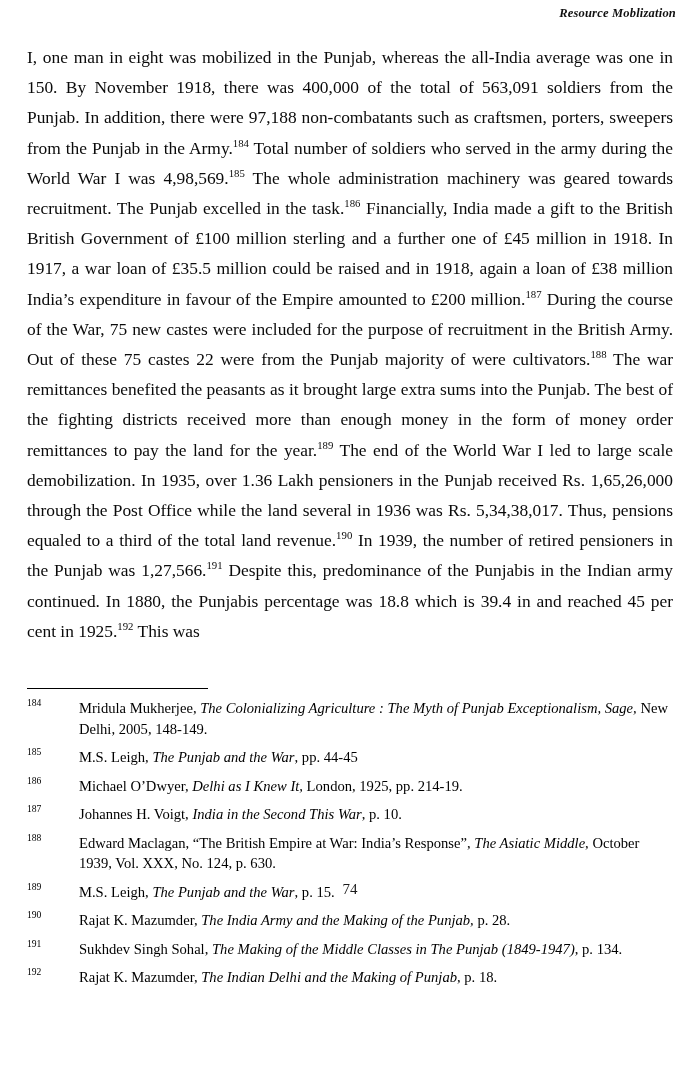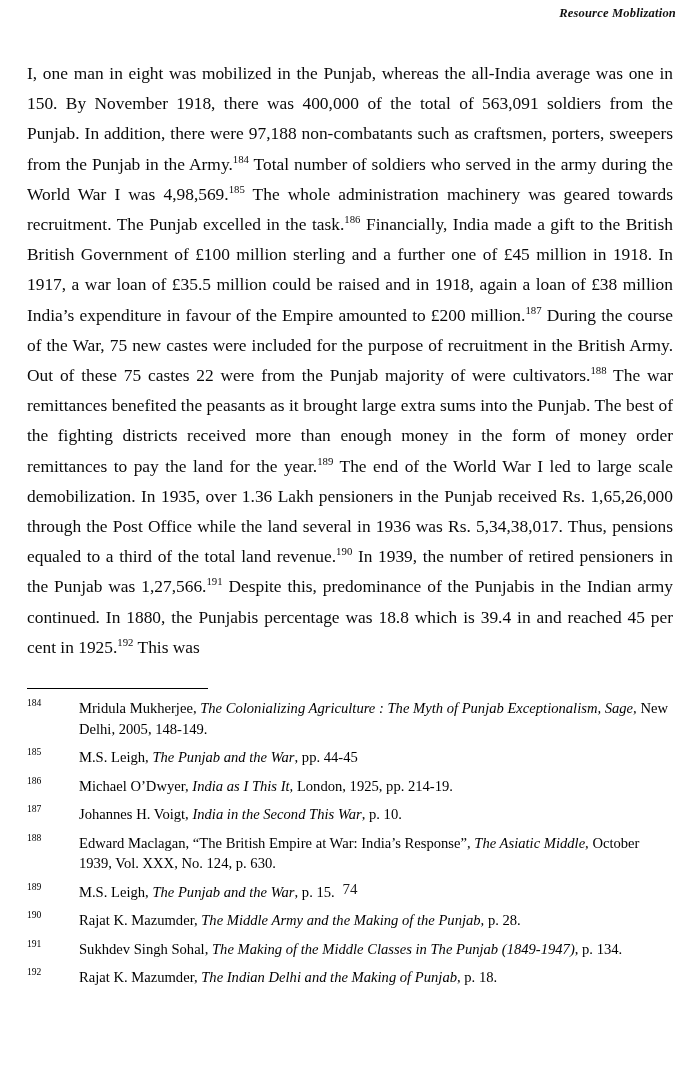--- a/index.html
+++ b/index.html
@@ -27,21 +27,21 @@
     right: 24px;
     font-family: "Liberation Serif", "DejaVu Serif", serif;
     font-style: italic;
     font-weight: bold;
     font-size: 12.5px;
     letter-spacing: 0.2px;
     color: #111;
   }
   .body-block {
     position: absolute;
-    top: 58px;
+    top: 42px;
     left: 27px;
     width: 646px;
   }
   .body-para {
     margin: 0;
     text-align: justify;
     text-justify: inter-word;
     font-size: 17.4px;
     line-height: 30.2px;
     color: #0a0a0a;
@@ -120,37 +120,37 @@
         <div class="fn-item">
           <span class="fn-num">184</span>
           <span class="fn-text">Mridula Mukherjee, <i>The Colonializing Agriculture : The Myth of Punjab Exceptionalism, Sage,</i> New Delhi, 2005, 148-149.</span>
         </div>
         <div class="fn-item">
           <span class="fn-num">185</span>
           <span class="fn-text">M.S. Leigh, <i>The Punjab and the War</i>, pp. 44-45</span>
         </div>
         <div class="fn-item">
           <span class="fn-num">186</span>
-          <span class="fn-text">Michael O’Dwyer, <i>India as I This It,</i> London, 1925, pp. 214-19.</span>
+          <span class="fn-text">Michael O’Dwyer, <i>Delhi as I Knew It,</i> London, 1925, pp. 214-19.</span>
         </div>
         <div class="fn-item">
           <span class="fn-num">187</span>
           <span class="fn-text">Johannes H. Voigt, <i>India in the Second This War</i>, p. 10.</span>
         </div>
         <div class="fn-item">
           <span class="fn-num">188</span>
           <span class="fn-text">Edward Maclagan, “The British Empire at War: India’s Response”, <i>The Asiatic Middle</i>, October 1939, Vol. XXX, No. 124, p. 630.</span>
         </div>
         <div class="fn-item">
           <span class="fn-num">189</span>
           <span class="fn-text">M.S. Leigh, <i>The Punjab and the War</i>, p. 15.</span>
         </div>
         <div class="fn-item">
           <span class="fn-num">190</span>
-          <span class="fn-text">Rajat K. Mazumder, <i>The Middle Army and the Making of the Punjab,</i> p. 28.</span>
+          <span class="fn-text">Rajat K. Mazumder, <i>The India Army and the Making of the Punjab,</i> p. 28.</span>
         </div>
         <div class="fn-item">
           <span class="fn-num">191</span>
           <span class="fn-text">Sukhdev Singh Sohal, <i>The Making of the Middle Classes in The Punjab (1849-1947)</i>, p. 134.</span>
         </div>
         <div class="fn-item">
           <span class="fn-num">192</span>
           <span class="fn-text">Rajat K. Mazumder, <i>The Indian Delhi and the Making of Punjab</i>, p. 18.</span>
         </div>
       </div>

